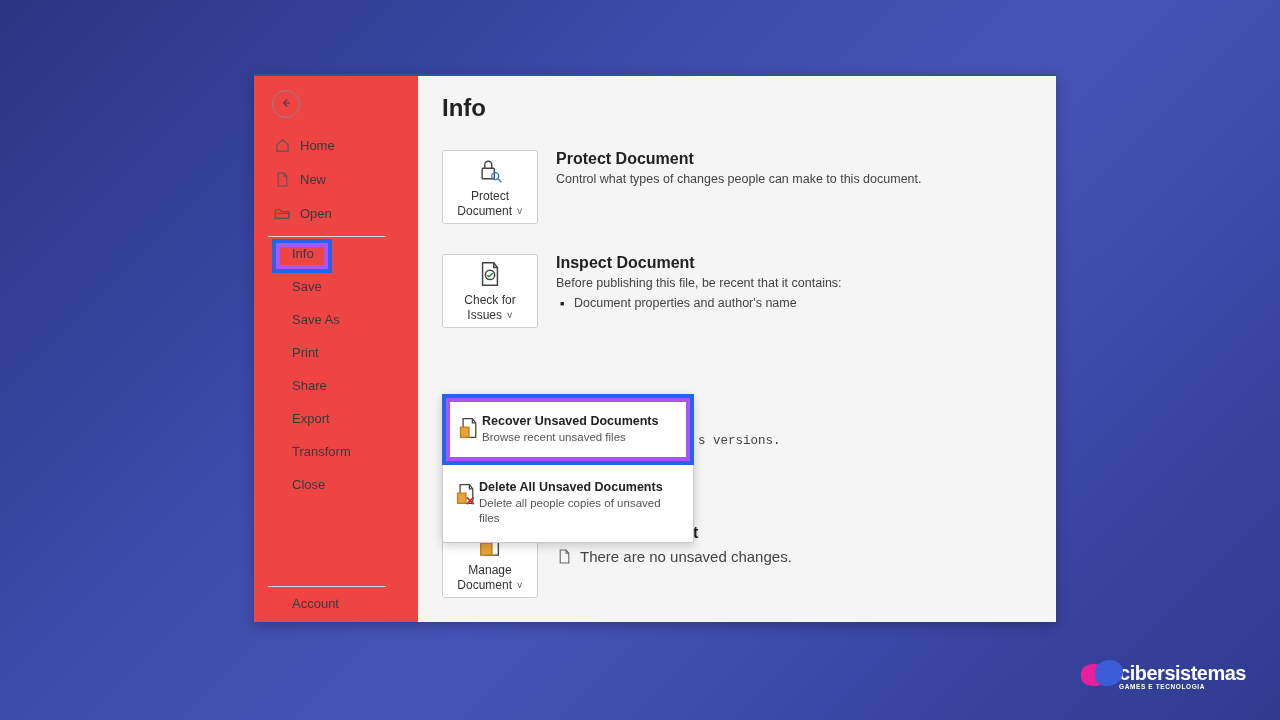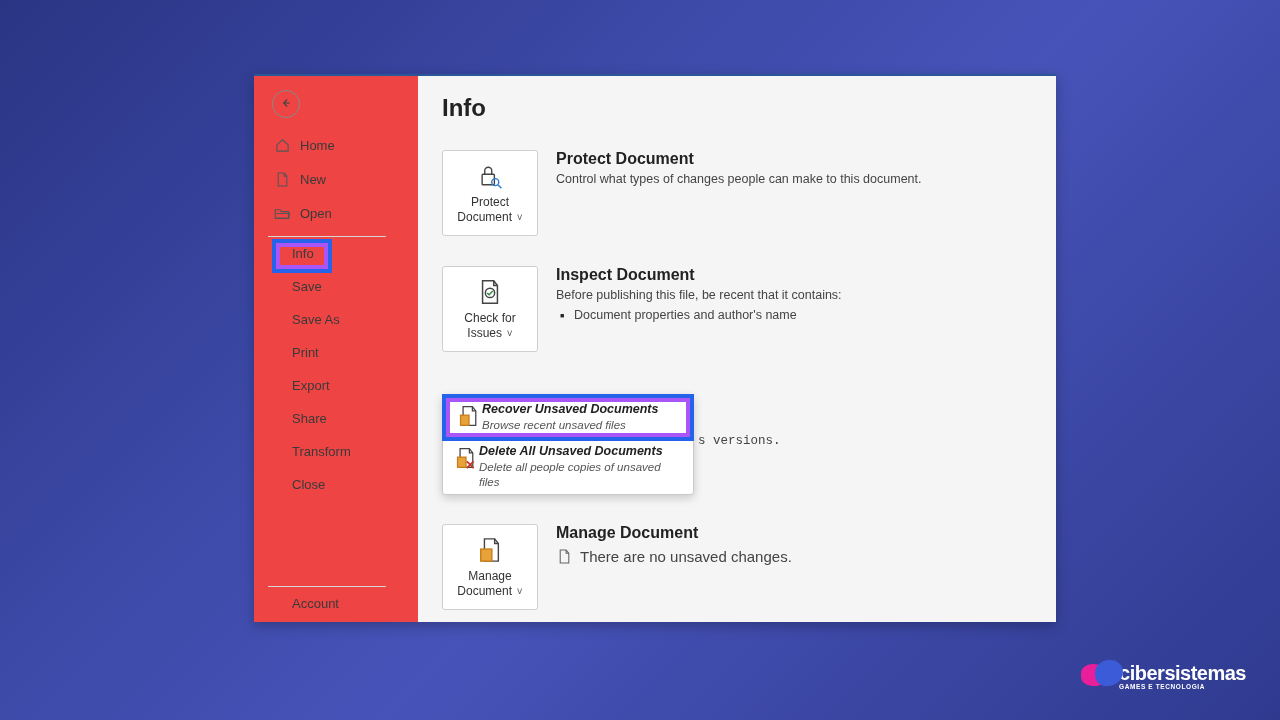--- a/index.html
+++ b/index.html
@@ -57,21 +57,21 @@
   
   .main {
     flex: 1;
     background: #f5f5f5;
     padding: 18px 28px 0 24px;
     position: relative;
   }
   .page-title { font-size: 24px; font-weight: 600; color: #222; margin-bottom: 28px;}
   .section { display:flex; margin-bottom: 30px; }
   .card {
-    width: 96px; height: 86px;
+    width: 96px; height: 74px;
     background:#fff; border:1px solid #cfcfcf; border-radius:3px;
     display:flex; flex-direction:column; align-items:center; justify-content:center;
     font-size:12px; color:#333; text-align:center; line-height:1.25;
     margin-right: 18px; flex-shrink:0;
     cursor:pointer;
   }
   .card .card-ic { height: 30px; display:flex; align-items:center; justify-content:center; margin-bottom:4px;}
   .card .card-lbl { padding: 0 4px; }
   .chev { font-size: 10px; color:#555; margin-left:2px;}
   .sec-text h3 { font-size:16px; font-weight:600; color:#222; margin-bottom:4px;}
@@ -80,21 +80,21 @@
   .sec-text ul li { font-size:12.5px; color:#444; position:relative; padding-left:18px;}
   .sec-text ul li::before { content:"■"; font-size:7px; position:absolute; left:4px; top:4px; color:#222;}
   
   .float-menu {
     position:absolute; left: 24px; top: 318px;
     width: 252px;
     background:#fff; border:1px solid #c9c9c9; border-radius:3px;
     box-shadow: 0 3px 10px rgba(0,0,0,0.18);
     z-index: 5;
   }
-  .menu-item { display:flex; padding:4px 10px; cursor:pointer;font-style:italic;}
+  .menu-item { display:flex; padding:16px 10px; cursor:pointer;}
   .menu-item.hl {
     border: 4px solid #2563eb;
     box-shadow: inset 0 0 0 4px #a955f7;
     margin:-1px;
   }
   .menu-ic { width:26px; flex-shrink:0; display:flex; align-items:flex-start; justify-content:center; padding-top:2px;}
   .menu-txt .mt { font-size:12.5px; font-weight:600; color:#222;}
   .menu-txt .ms { font-size:11.5px; color:#555; margin-top:2px; line-height:1.3;}
   .behind-text { position:absolute; left:280px; top:358px; font-size:12.5px; color:#444;font-family:Liberation Mono, monospace;}
   
@@ -172,24 +172,24 @@
     <div class="side-item" style="padding-left:38px">
       <span>Save</span>
     </div>
     <div class="side-item" style="padding-left:38px">
       <span>Save As</span>
     </div>
     <div class="side-item" style="padding-left:38px">
       <span>Print</span>
     </div>
     <div class="side-item" style="padding-left:38px">
+      <span>Share</span>
+    </div>
+    <div class="side-item" style="padding-left:38px">
       <span>Export</span>
-    </div>
-    <div class="side-item" style="padding-left:38px">
-      <span>Share</span>
     </div>
     <div class="side-item" style="padding-left:38px">
       <span>Transform</span>
     </div>
     <div class="side-item" style="padding-left:38px">
       <span>Close</span>
     </div>
 
     <div class="bottom-group">
       <div class="side-sep"></div>

